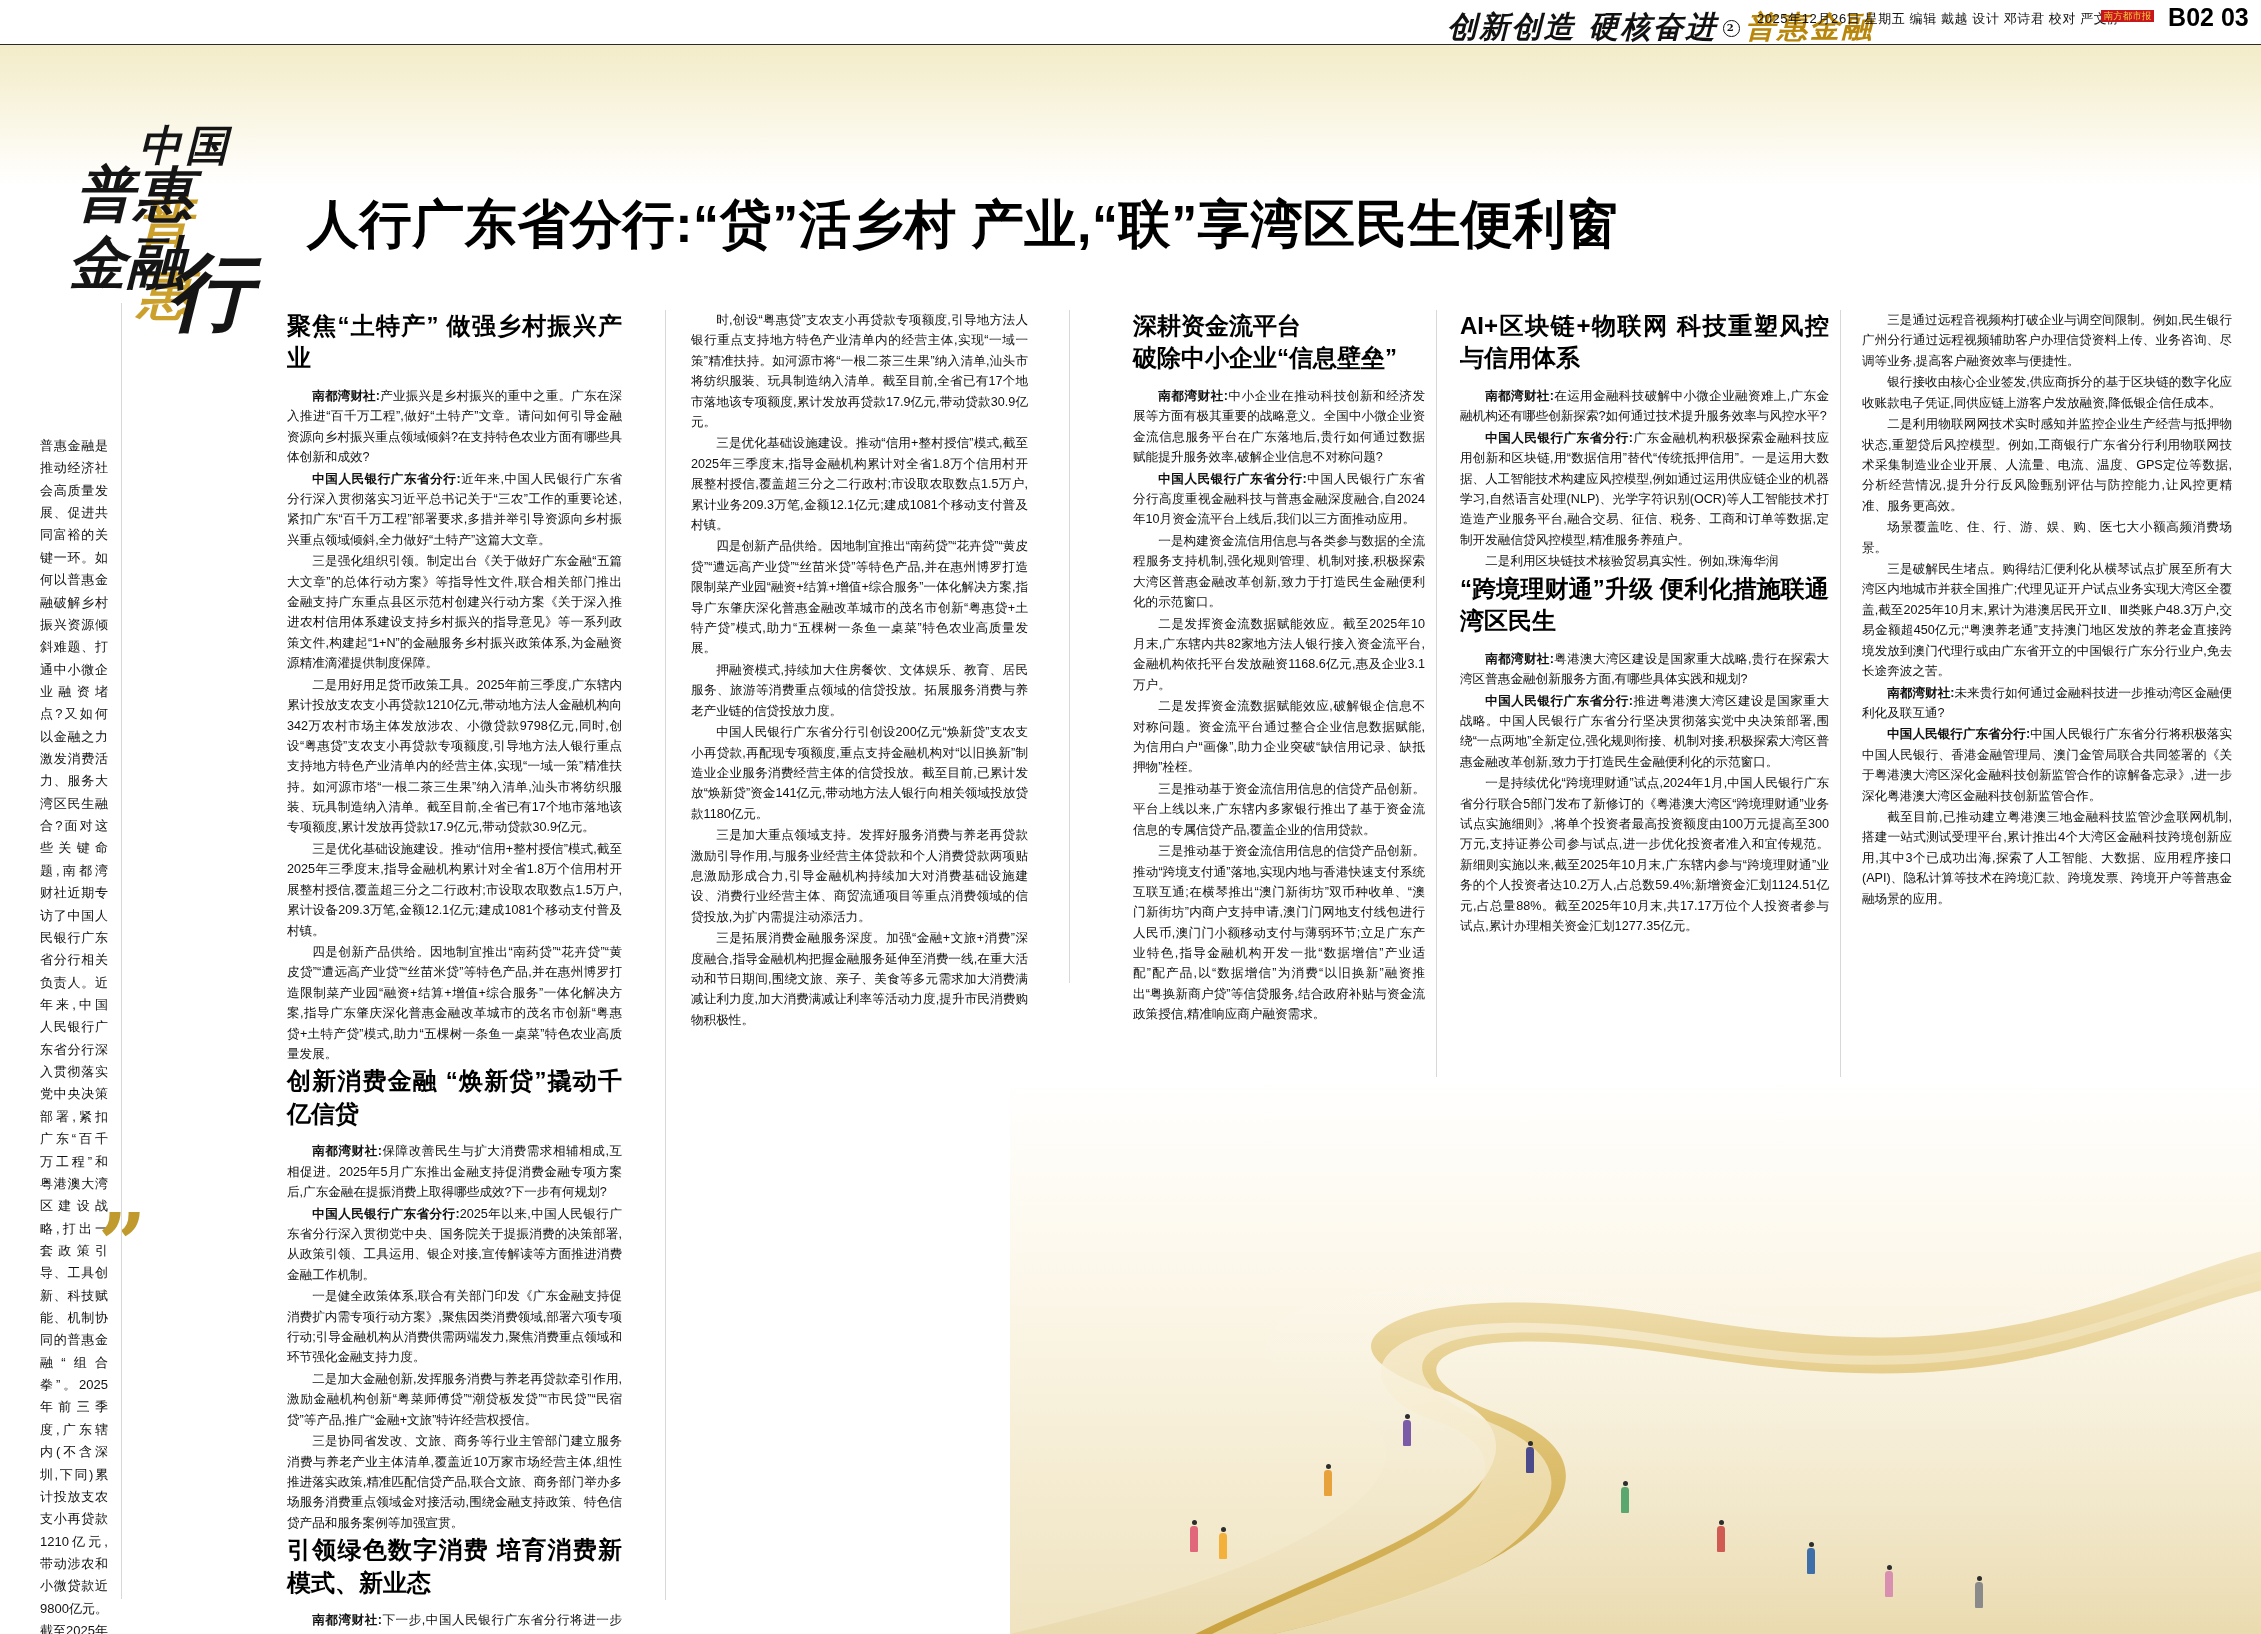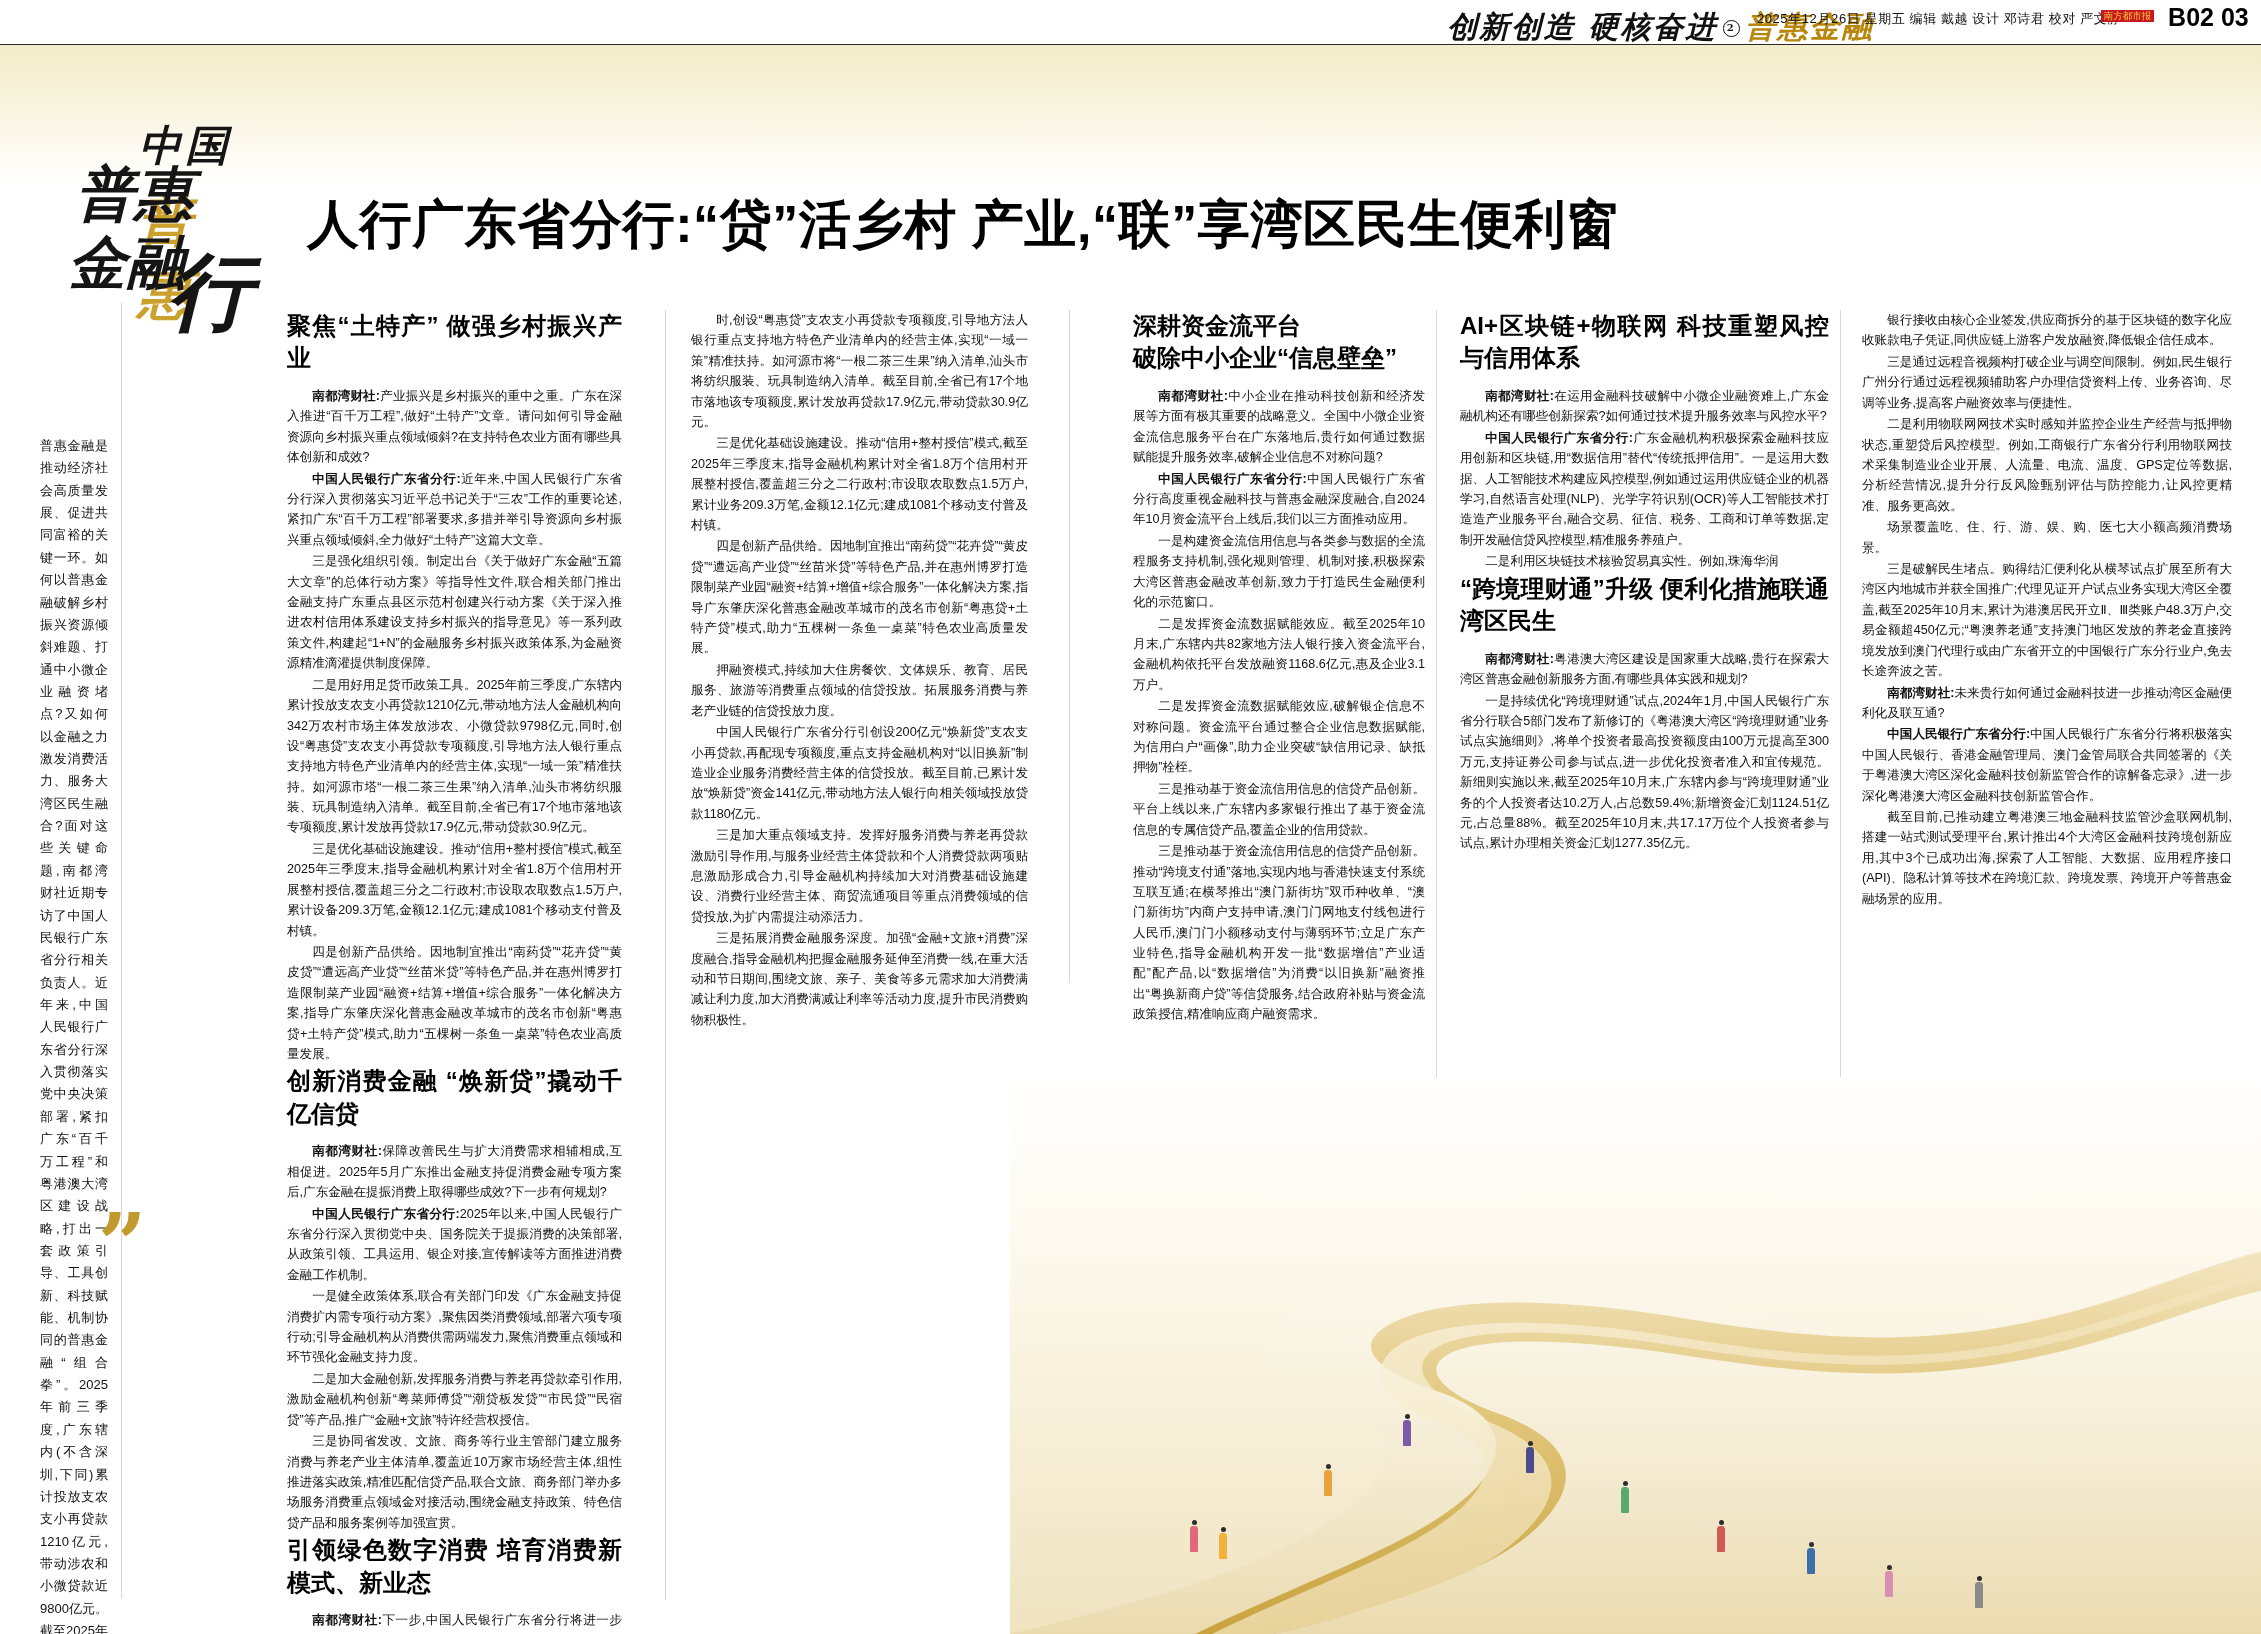--- a/index.html
+++ b/index.html
@@ -209,25 +209,26 @@
     <div class="p">三是推动基于资金流信用信息的信贷产品创新。平台上线以来,广东辖内多家银行推出了基于资金流信息的专属信贷产品,覆盖企业的信用贷款。</div>
     <div class="p">三是推动基于资金流信用信息的信贷产品创新。推动“跨境支付通”落地,实现内地与香港快速支付系统互联互通;在横琴推出“澳门新街坊”双币种收单、“澳门新街坊”内商户支持申请,澳门门网地支付线包进行人民币,澳门门小额移动支付与薄弱环节;立足广东产业特色,指导金融机构开发一批“数据增信”产业适配”配产品,以“数据增信”为消费“以旧换新”融资推出“粤换新商户贷”等信贷服务,结合政府补贴与资金流政策授信,精准响应商户融资需求。</div>
   </div>
 <div class="col c4" id="col4">
     <div class="sechead">AI+区块链+物联网 科技重塑风控与信用体系</div>
     <div class="p"><span class="q">南都湾财社:</span>在运用金融科技破解中小微企业融资难上,广东金融机构还有哪些创新探索?如何通过技术提升服务效率与风控水平?</div>
     <div class="p"><span class="q">中国人民银行广东省分行:</span>广东金融机构积极探索金融科技应用创新和区块链,用“数据信用”替代“传统抵押信用”。一是运用大数据、人工智能技术构建应风控模型,例如通过运用供应链企业的机器学习,自然语言处理(NLP)、光学字符识别(OCR)等人工智能技术打造造产业服务平台,融合交易、征信、税务、工商和订单等数据,定制开发融信贷风控模型,精准服务养殖户。</div>
     <div class="p">二是利用区块链技术核验贸易真实性。例如,珠海华润</div>
     <div class="sechead sp">“跨境理财通”升级 便利化措施联通湾区民生</div>
     <div class="p"><span class="q">南都湾财社:</span>粤港澳大湾区建设是国家重大战略,贵行在探索大湾区普惠金融创新服务方面,有哪些具体实践和规划?</div>
+    <div class="p"><span class="q">中国人民银行广东省分行:</span>推进粤港澳大湾区建设是国家重大战略。中国人民银行广东省分行坚决贯彻落实党中央决策部署,围绕“一点两地”全新定位,强化规则衔接、机制对接,积极探索大湾区普惠金融改革创新,致力于打造民生金融便利化的示范窗口。</div>
     <div class="p">一是持续优化“跨境理财通”试点,2024年1月,中国人民银行广东省分行联合5部门发布了新修订的《粤港澳大湾区“跨境理财通”业务试点实施细则》,将单个投资者最高投资额度由100万元提高至300万元,支持证券公司参与试点,进一步优化投资者准入和宜传规范。新细则实施以来,截至2025年10月末,广东辖内参与“跨境理财通”业务的个人投资者达10.2万人,占总数59.4%;新增资金汇划1124.51亿元,占总量88%。截至2025年10月末,共17.17万位个人投资者参与试点,累计办理相关资金汇划1277.35亿元。</div>
   </div>
 <div class="col c5" id="col5">
+    <div class="p">三是通过远程音视频构打破企业与调空间限制。例如,民生银行广州分行通过远程视频辅助客户办理信贷资料上传、业务咨询、尽调等业务,提高客户融资效率与便捷性。</div>
     <div class="p">银行接收由核心企业签发,供应商拆分的基于区块链的数字化应收账款电子凭证,同供应链上游客户发放融资,降低银企信任成本。</div>
-    <div class="p">三是通过远程音视频构打破企业与调空间限制。例如,民生银行广州分行通过远程视频辅助客户办理信贷资料上传、业务咨询、尽调等业务,提高客户融资效率与便捷性。</div>
     <div class="p">二是利用物联网网技术实时感知并监控企业生产经营与抵押物状态,重塑贷后风控模型。例如,工商银行广东省分行利用物联网技术采集制造业企业开展、人流量、电流、温度、GPS定位等数据,分析经营情况,提升分行反风险甄别评估与防控能力,让风控更精准、服务更高效。</div>
     <div class="p">场景覆盖吃、住、行、游、娱、购、医七大小额高频消费场景。</div>
     <div class="p">三是破解民生堵点。购得结汇便利化从横琴试点扩展至所有大湾区内地城市并获全国推广;代理见证开户试点业务实现大湾区全覆盖,截至2025年10月末,累计为港澳居民开立Ⅱ、Ⅲ类账户48.3万户,交易金额超450亿元;“粤澳养老通”支持澳门地区发放的养老金直接跨境发放到澳门代理行或由广东省开立的中国银行广东分行业户,免去长途奔波之苦。</div>
     <div class="p"><span class="q">南都湾财社:</span>未来贵行如何通过金融科技进一步推动湾区金融便利化及联互通?</div>
     <div class="p"><span class="q">中国人民银行广东省分行:</span>中国人民银行广东省分行将积极落实中国人民银行、香港金融管理局、澳门金管局联合共同签署的《关于粤港澳大湾区深化金融科技创新监管合作的谅解备忘录》,进一步深化粤港澳大湾区金融科技创新监管合作。</div>
     <div class="p">截至目前,已推动建立粤港澳三地金融科技监管沙盒联网机制,搭建一站式测试受理平台,累计推出4个大湾区金融科技跨境创新应用,其中3个已成功出海,探索了人工智能、大数据、应用程序接口(API)、隐私计算等技术在跨境汇款、跨境发票、跨境开户等普惠金融场景的应用。</div>
   </div>
 
 <div class="vrule v1"></div>
 <div class="vrule v2"></div>

